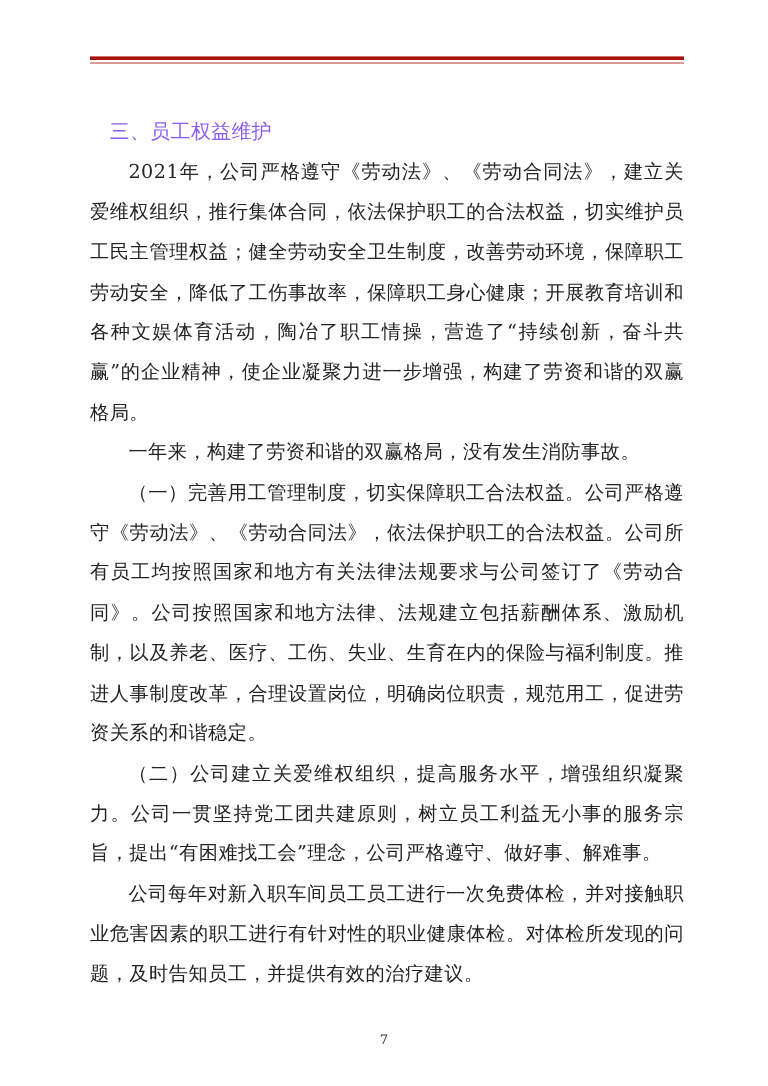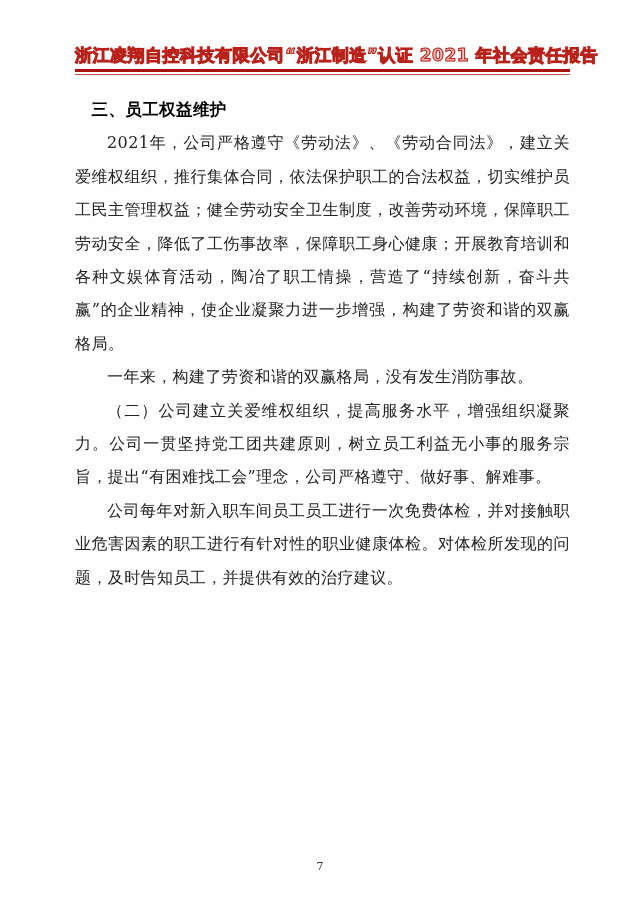--- a/index.html
+++ b/index.html
@@ -61,56 +61,53 @@
     text-align: justify;
     letter-spacing: 0.4px;
   }
   .content p {
     margin: 0;
   }
   .para.continuation { text-indent: 0; }
   .para.indent { text-indent: 2em; }
   .para.heading {
     text-indent: 1em;
-    font-weight: bold;
-    color: #000000;
+    font-weight: normal;
+    color: #8b5cf6;
     font-family: "DejaVu Sans", "Liberation Sans", sans-serif;
     font-size: 16.5px;
   }
   
   .footer {
     position: absolute;
     bottom: 32px;
     left: 0;
     right: 0;
     text-align: center;
     font-size: 11px;
     color: #333333;
   }
 </style>
 </head>
 <body>
 
 <div class="page">
 
   <div class="header">
-    <div class="header-row">
-      <span>浙江凌翔自控科技有限公司</span>
-      <span>“浙江制造”认证 2021 年社会责任报告</span>
-    </div>
     <div class="header-rule">
       <div class="rule-thick"></div>
       <div class="rule-thin"></div>
     </div>
   </div>
 
   <div class="content" id="paragraphs">
       <p class="para heading">三、员工权益维护</p>
       <p class="para indent">2021年，公司严格遵守《劳动法》、《劳动合同法》，建立关爱维权组织，推行集体合同，依法保护职工的合法权益，切实维护员工民主管理权益；健全劳动安全卫生制度，改善劳动环境，保障职工劳动安全，降低了工伤事故率，保障职工身心健康；开展教育培训和各种文娱体育活动，陶冶了职工情操，营造了“持续创新，奋斗共赢”的企业精神，使企业凝聚力进一步增强，构建了劳资和谐的双赢格局。</p>
       <p class="para indent">一年来，构建了劳资和谐的双赢格局，没有发生消防事故。</p>
+      <p class="para indent">（一）完善用工管理制度，切实保障职工合法权益。公司严格遵守《劳动法》、《劳动合同法》，依法保护职工的合法权益。公司所有员工均按照国家和地方有关法律法规要求与公司签订了《劳动合同》。公司按照国家和地方法律、法规建立包括薪酬体系、激励机制，以及养老、医疗、工伤、失业、生育在内的保险与福利制度。推进人事制度改革，合理设置岗位，明确岗位职责，规范用工，促进劳资关系的和谐稳定。</p>
       <p class="para indent">（二）公司建立关爱维权组织，提高服务水平，增强组织凝聚力。公司一贯坚持党工团共建原则，树立员工利益无小事的服务宗旨，提出“有困难找工会”理念，公司严格遵守、做好事、解难事。</p>
       <p class="para indent">公司每年对新入职车间员工员工进行一次免费体检，并对接触职业危害因素的职工进行有针对性的职业健康体检。对体检所发现的问题，及时告知员工，并提供有效的治疗建议。</p>
     </div>
 
   <div class="footer">
     <span>7</span>
   </div>
 
 </div>
 

